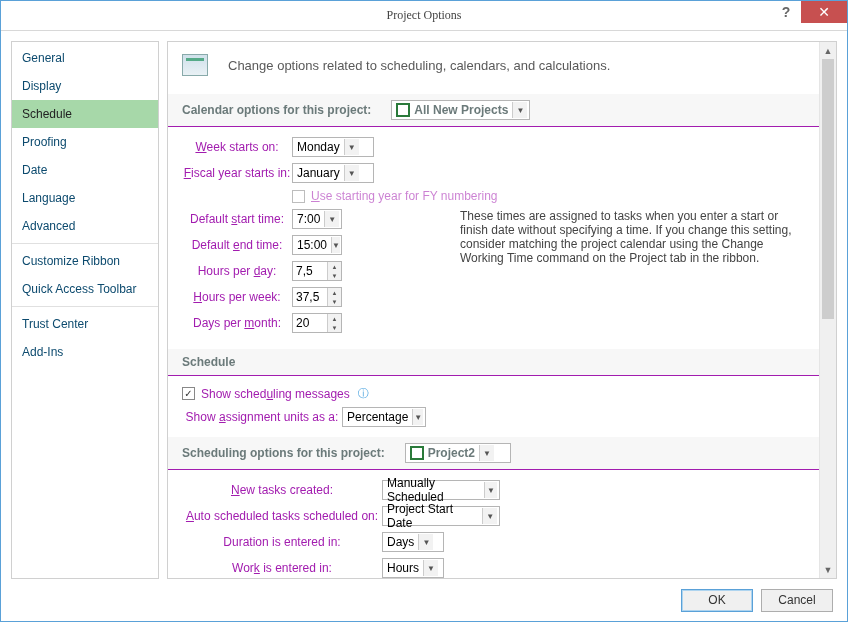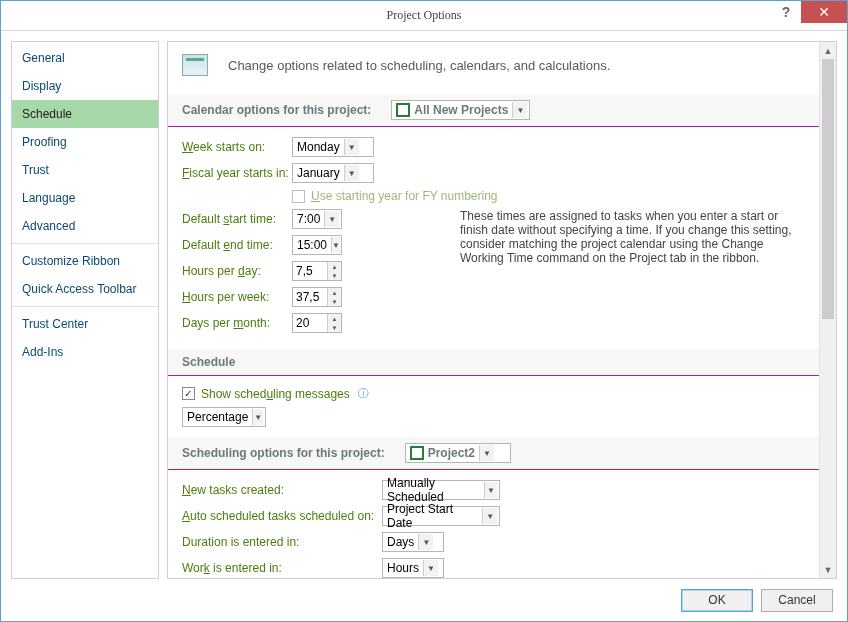--- a/index.html
+++ b/index.html
@@ -20,21 +20,21 @@
 .main-scroll { position: absolute; inset: 0 17px 0 0; overflow: hidden; padding: 12px 14px; }
 .scrollbar { position: absolute; right: 0; top: 0; bottom: 0; width: 17px; background: #f0f0f0; border-left: 1px solid #e5e5e5; }
 .scrollbar .arrow { height: 17px; display: flex; align-items: center; justify-content: center; color: #666; font-size: 9px; }
 .scrollbar .thumb { position: absolute; left: 2px; right: 2px; top: 17px; height: 260px; background: #cdcdcd; }
 .intro { display: flex; align-items: center; gap: 20px; margin-bottom: 18px; text-align: center; }
 .intro .icon { width: 26px; height: 22px; border: 1px solid #8aa; background: linear-gradient(#cfe0ea, #e9f1f5); position: relative; }
 .intro .icon::before { content:""; position:absolute; left:3px; right:3px; top:3px; height:3px; background:#5a8; }
 .intro-text { color: #595959; font-size: 13px; }
 .section-head { color: #6b7a7a; font-weight: 600; padding: 6px 0; border-bottom: 1px solid #a21caf; margin-bottom: 10px; display: flex; align-items: center; gap: 20px; background: #f7f7f7; margin-left: -14px; margin-right: -14px; padding-left: 14px; padding-right: 14px; }
 .row { display: flex; align-items: center; margin-bottom: 6px; }
-.label { color: #4d7c0f; }
+.label { color: #a21caf; text-align: center; }
 .label .u { text-decoration: underline; }
 .col1 { width: 110px; }
 .colw { width: 200px; }
 .select { display: inline-flex; align-items: center; border: 1px solid #b5b5b5; background: #fff; height: 20px; padding: 0 2px 0 4px; }
 .select .txt { padding-right: 4px; }
 .select .dd { width: 15px; height: 16px; border-left: 1px solid #ccc; display: flex; align-items: center; justify-content: center; color: #555; font-size: 8px; background: #f2f2f2; }
 .select.proj .icon { width: 14px; height: 14px; background: #2a7a3a; margin-right: 4px; position: relative; }
 .select.proj .icon::after { content:""; position:absolute; inset:2px; background:#fff; }
 .spinner { display: inline-flex; align-items: stretch; border: 1px solid #b5b5b5; height: 20px; }
 .spinner input { border: none; width: 34px; padding: 0 3px; font-size: 12px; font-family: inherit; }
@@ -62,21 +62,21 @@
       <div class="ctrl close">✕</div>
     </div>
   </div>
 
   <div class="body">
     <div class="sidebar">
       <div class="item">General</div>
       <div class="item">Display</div>
       <div class="item selected">Schedule</div>
       <div class="item">Proofing</div>
-      <div class="item">Trust</div>
+      <div class="item">Date</div>
       <div class="item">Language</div>
       <div class="item">Advanced</div>
       <div class="sep"></div>
       <div class="item">Customize Ribbon</div>
       <div class="item">Quick Access Toolbar</div>
       <div class="sep"></div>
       <div class="item">Trust Center</div>
       <div class="item">Add-Ins</div>
     </div>
 
@@ -172,20 +172,21 @@
           <span>Schedule</span>
         </div>
         <div class="row">
           <span class="chk">
             <span class="box">✓</span>
             <span class="label">Show sched<span class="u">u</span>ling messages</span>
             <span class="info-icon">ⓘ</span>
           </span>
         </div>
         <div class="row">
+          <span class="label" style="width:160px">Show <span class="u">a</span>ssignment units as a:</span>
           <span class="select" style="width:84px">
             <span class="txt">Percentage</span>
             <span class="dd">▼</span>
           </span>
         </div>
 
         <div class="section-head" style="margin-top:10px">
           <span>Scheduling options for this project:</span>
           <span class="select proj" style="width:106px">
             <span class="icon"></span>

